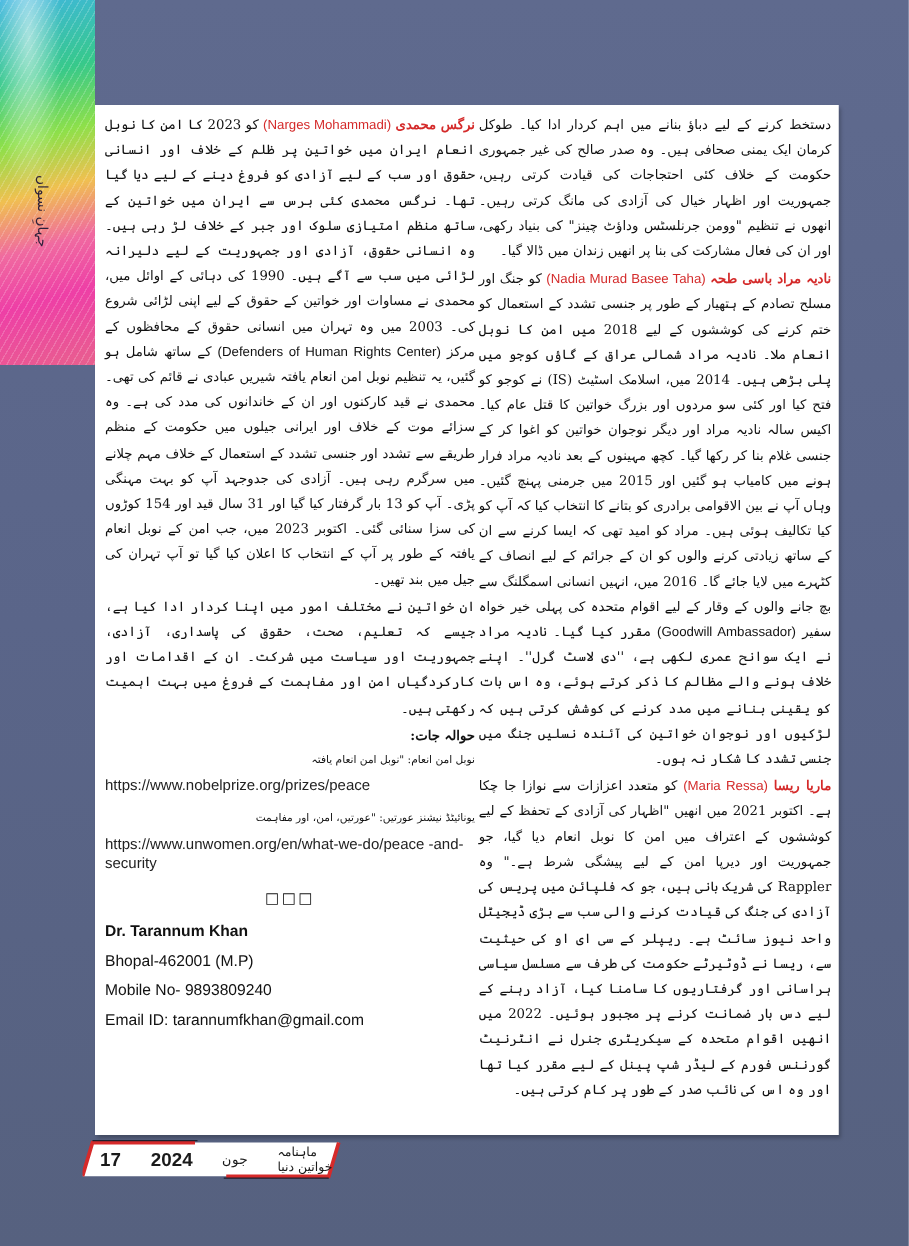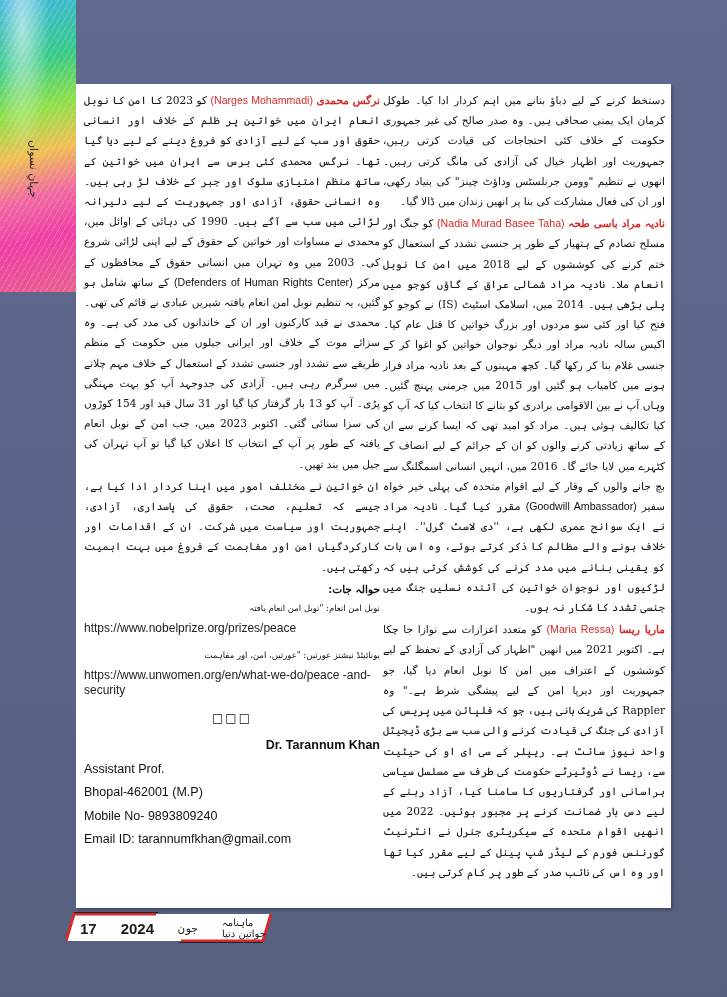--- a/index.html
+++ b/index.html
@@ -45,21 +45,21 @@
   .ref-ur { font-size: 8.5px; line-height: 18px; }
   .ref-url {
     direction: ltr; text-align: left; font-family: "Liberation Sans", sans-serif;
     font-size: 12px; line-height: 15px; color: #222; margin: 4px 0 10px 0;
   }
   .sep { direction: ltr; text-align: center; font-size: 12px; letter-spacing: 2px; margin: 4px 0 6px 0; font-family: "DejaVu Sans", sans-serif; }
   .author {
     direction: ltr; text-align: left; font-family: "Liberation Sans", sans-serif;
     font-size: 12.5px; line-height: 23.5px; color: #111;
   }
-  .author .name { font-weight: bold; text-align: right; }
+  .author .name { font-weight: bold; }
   .footer {
     position: absolute; left: 66px; top: 912px; width: 215px; height: 31px;
   }
   .footer svg { position: absolute; left: 0; top: 0; }
   .footer-text {
     position: absolute; left: 14px; top: 6px; height: 20px; display: flex; align-items: center; gap: 24px;
     font-family: "Liberation Sans", sans-serif; font-weight: bold; font-size: 15px; color: #1a1a1a;
   }
   .footer-text .month { font-family: Liberation Mono, monospace; font-weight: normal; font-size: 11px; }
   .footer-text .mag { font-family: "DejaVu Serif", serif; font-weight: normal; font-size: 10px; }
@@ -111,21 +111,20 @@
     </div>
     <div>
       <p class="ref-ur">یونائیٹڈ نیشنز عورتیں: "عورتیں، امن، اور مفاہمت</p>
       <p class="ref-url">https://www.unwomen.org/en/what-we-do/peace -and-security</p>
     </div>
 
     <p class="sep">□□□</p>
 
     <div class="author">
       <p class="name">Dr. Tarannum Khan</p>
-      <p>Assistant Prof.</p>
       <p>Bhopal-462001 (M.P)</p>
       <p>Mobile No- 9893809240</p>
       <p>Email ID: tarannumfkhan@gmail.com</p>
     </div>
   </div>
 </div>
 
 <div class="footer">
   <svg width="215" height="31" viewBox="0 0 215 31">
     <polygon points="8,2 205,2 197,29 0,29" fill="#ffffff"></polygon>

